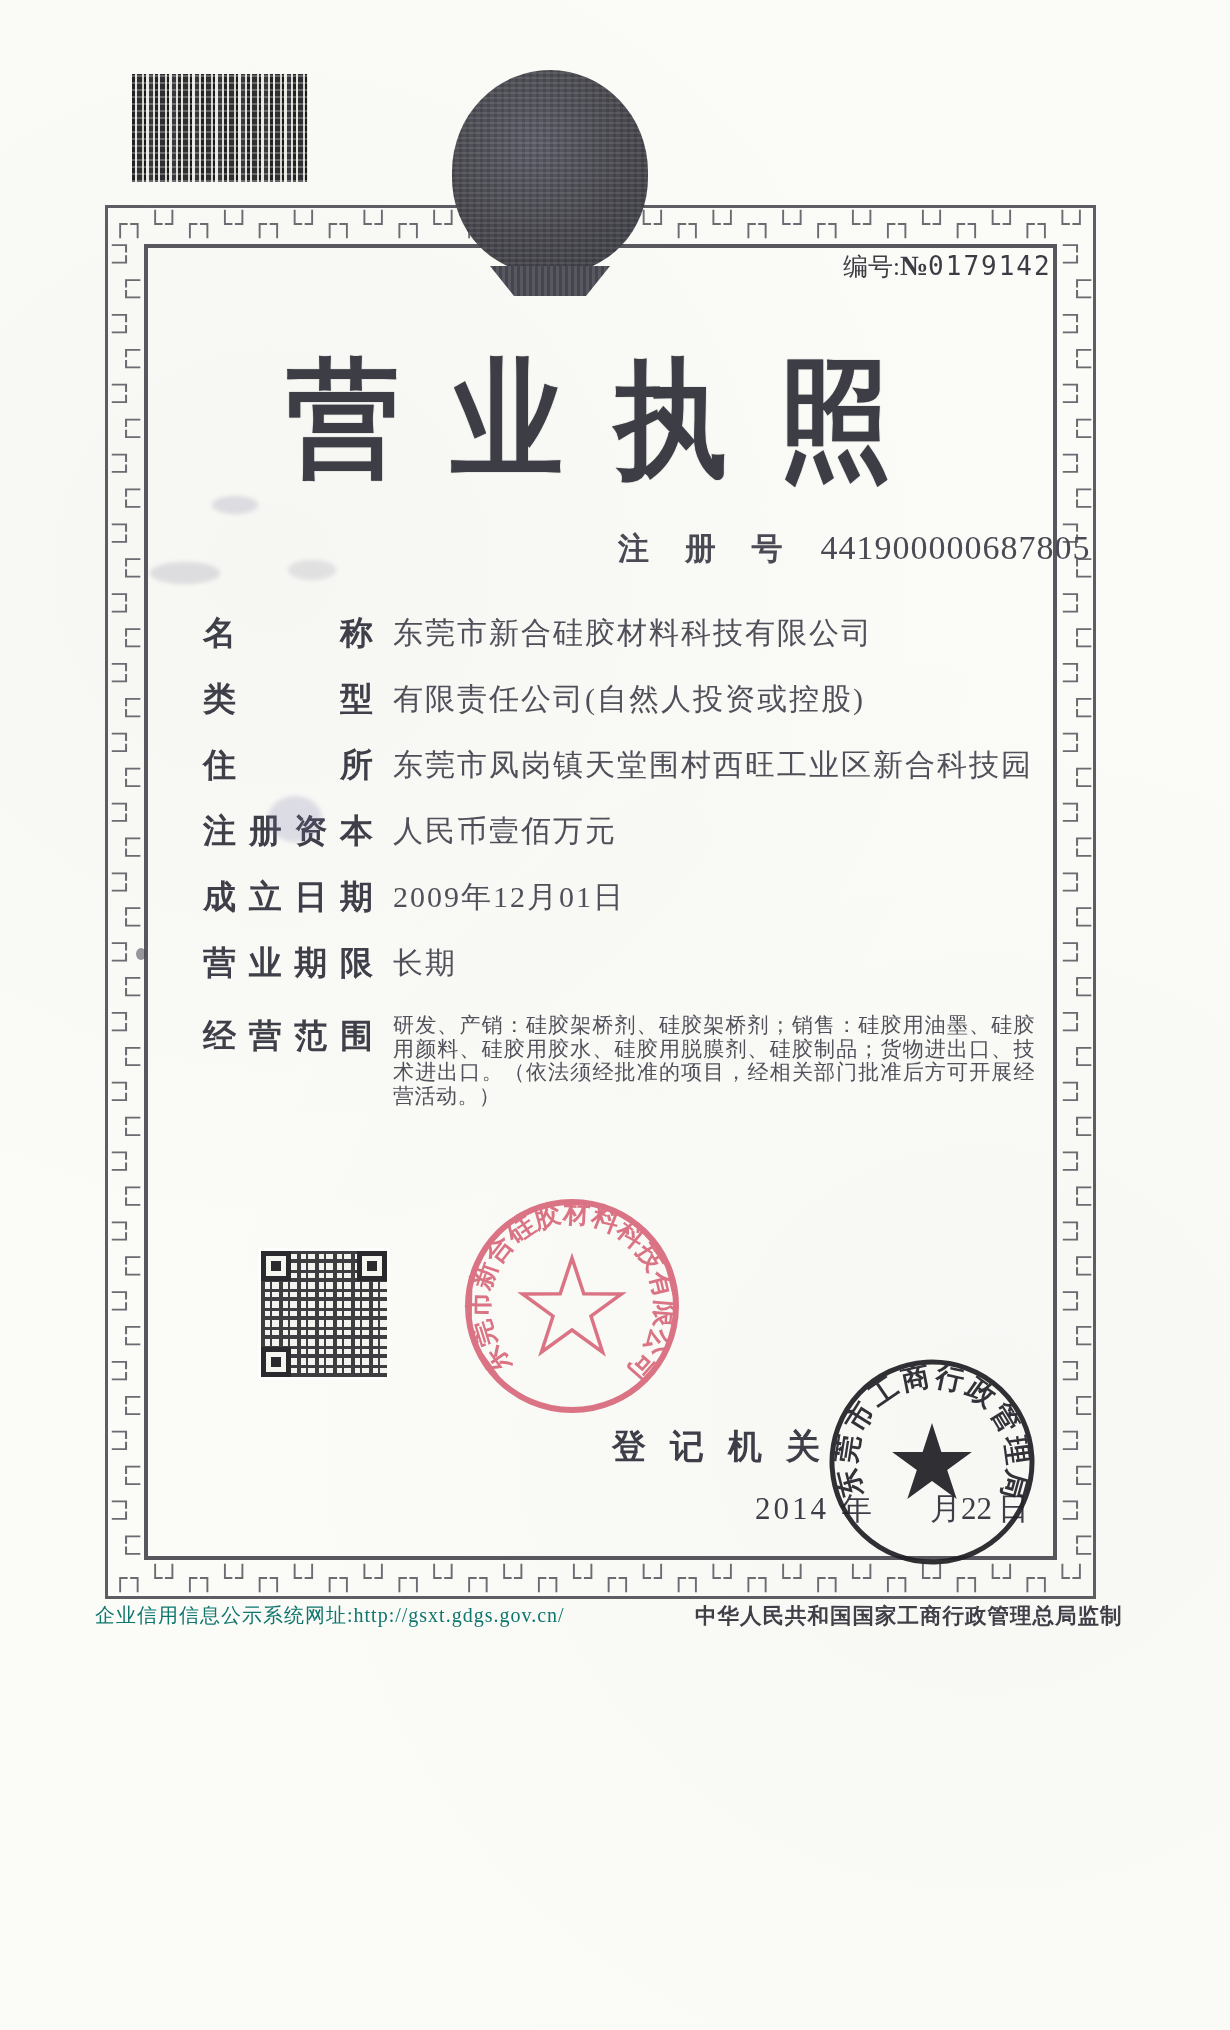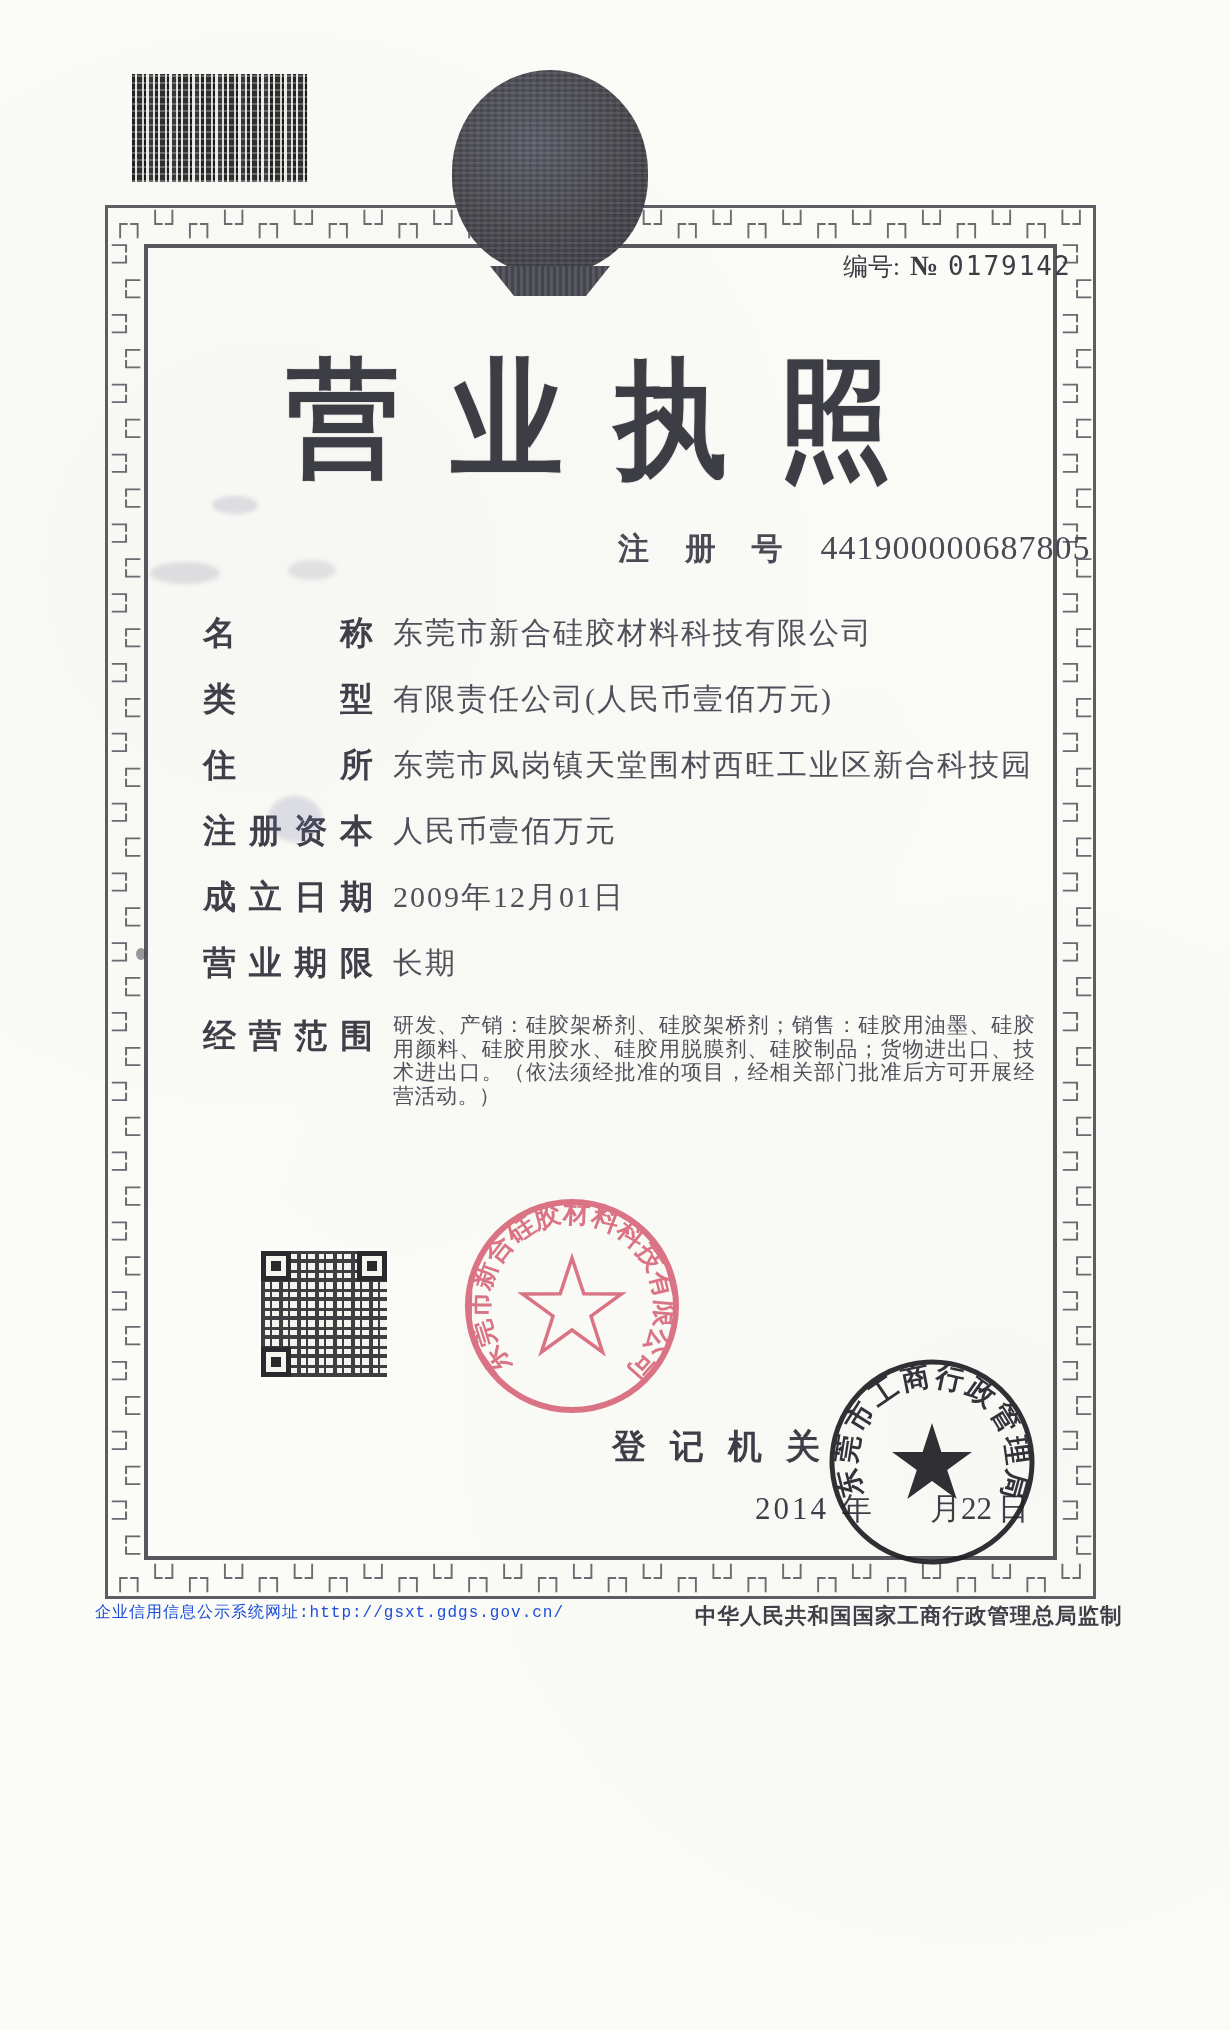--- a/index.html
+++ b/index.html
@@ -36,21 +36,21 @@
   
   .frame{position:absolute;left:105px;top:205px;width:985px;height:1388px;border:3px solid #5d5d63;z-index:1;}
   .frame .inner{position:absolute;left:36px;top:36px;right:36px;bottom:36px;border:4px solid #57575d;}
   .meander{position:absolute;overflow:hidden;color:#6b6b72;font-family:"DejaVu Sans Mono",monospace;
     font-size:24px;font-weight:bold;letter-spacing:3px;white-space:nowrap;line-height:30px;}
   .m-top{left:5px;right:5px;top:1px;height:32px;}
   .m-bottom{left:5px;right:5px;bottom:1px;height:32px;}
   .m-left{left:1px;top:30px;bottom:30px;width:32px;writing-mode:vertical-rl;}
   .m-right{right:1px;top:30px;bottom:30px;width:32px;writing-mode:vertical-rl;}
   
-  .serial{position:absolute;left:843px;top:250px;z-index:2;display:flex;align-items:baseline;gap:10px;
+  .serial{position:absolute;left:843px;top:250px;z-index:2;display:flex;align-items:baseline;
     font-size:25px;color:#3c3c44;}
   .serial .sym{font-weight:bold;font-size:28px;}
   .serial .num{font-family:"DejaVu Sans Mono",monospace;font-size:26px;letter-spacing:2px;}
   
   .title{position:absolute;left:287px;top:342px;z-index:2;
     font-family:"DejaVu Sans",sans-serif;font-weight:bold;font-size:112px;line-height:1.2;
     letter-spacing:52px;color:#3d3d45;transform:scaleY(1.14);transform-origin:top left;
     text-shadow:0 0 1px rgba(40,40,50,.6);}
   
   .regno{position:absolute;left:618px;top:528px;z-index:2;display:flex;align-items:baseline;gap:24px;}
@@ -80,21 +80,21 @@
   .registrar-seal{position:absolute;left:822px;top:1350px;z-index:4;opacity:.92;}
   
   .registrar{position:absolute;left:612px;top:1424px;z-index:2;
     font-size:34px;font-weight:600;letter-spacing:24px;color:#3e3e48;}
   .issue-date{position:absolute;left:755px;top:1488px;z-index:2;display:flex;align-items:center;
     font-size:31px;color:#3e3e48;}
   .issue-date .y{letter-spacing:3px;} .issue-date .yc{margin-left:12px;}
   .issue-date .mc{margin-left:58px;} .issue-date .d{letter-spacing:0;}
   .issue-date .dc{margin-left:6px;}
   
-  .footer-left{position:absolute;left:95px;top:1602px;font-size:16px;color:#1d4ed8;letter-spacing:1px;z-index:2;font-family:Liberation Mono, monospace;}
+  .footer-left{position:absolute;left:95px;top:1602px;font-size:20px;color:#0f766e;letter-spacing:1px;z-index:2;}
   .footer-right{position:absolute;left:695px;top:1601px;font-size:21.5px;font-weight:700;color:#3f3f48;letter-spacing:1px;z-index:2;}
   
   .smudge{position:absolute;border-radius:50%;filter:blur(2px);z-index:2;}
   .sm1{left:212px;top:496px;width:46px;height:18px;background:rgba(100,100,140,.18);}
   .sm2{left:150px;top:562px;width:70px;height:22px;background:rgba(90,90,120,.16);}
   .sm3{left:288px;top:560px;width:48px;height:20px;background:rgba(90,90,120,.14);}
   .sm4{left:268px;top:796px;width:54px;height:46px;background:rgba(110,110,160,.2);}
   .sm5{left:136px;top:948px;width:10px;height:12px;background:rgba(70,70,80,.55);filter:blur(.5px);}
 </style>
 </head>
@@ -128,21 +128,21 @@
   <span class="val">441900000687805</span>
 </div>
 
 <div class="fields">
   <div class="frow">
     <span class="flabel">名称</span>
     <span class="fvalue">东莞市新合硅胶材料科技有限公司</span>
   </div>
   <div class="frow">
     <span class="flabel">类型</span>
-    <span class="fvalue">有限责任公司(人民币壹佰万元)</span>
+    <span class="fvalue">有限责任公司(自然人投资或控股)</span>
   </div>
   <div class="frow">
     <span class="flabel">住所</span>
     <span class="fvalue">东莞市凤岗镇天堂围村西旺工业区新合科技园</span>
   </div>
   <div class="frow">
     <span class="flabel">注册资本</span>
     <span class="fvalue">人民币壹佰万元</span>
   </div>
   <div class="frow">

